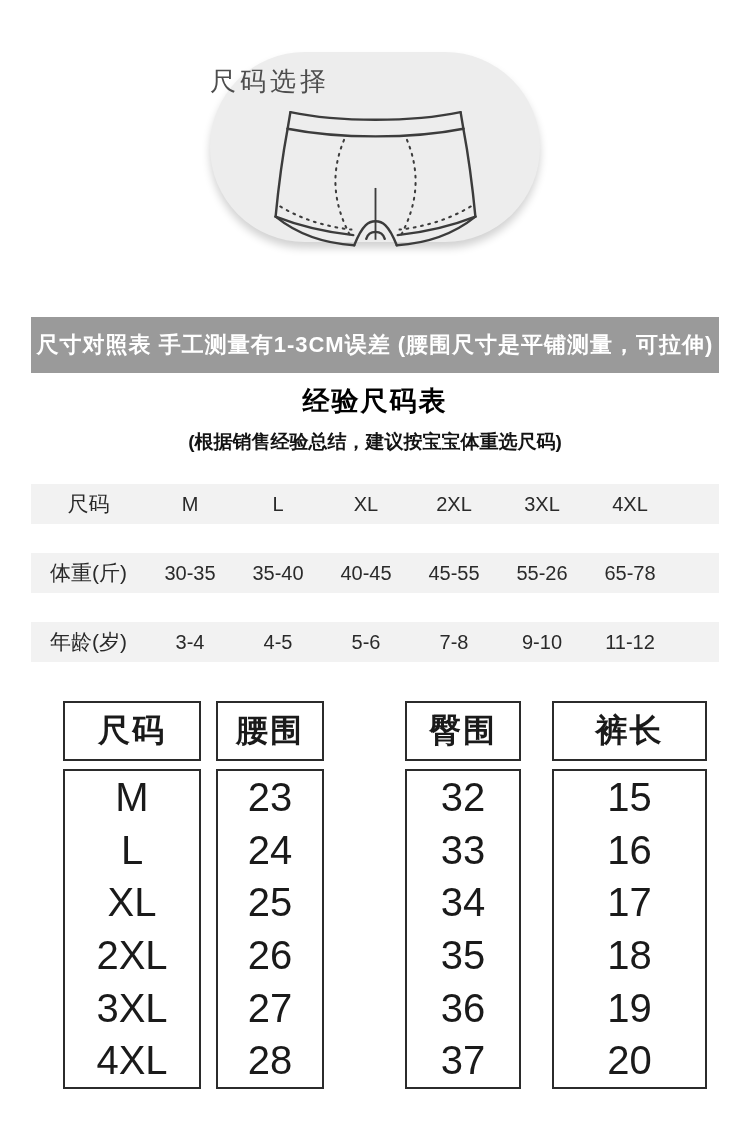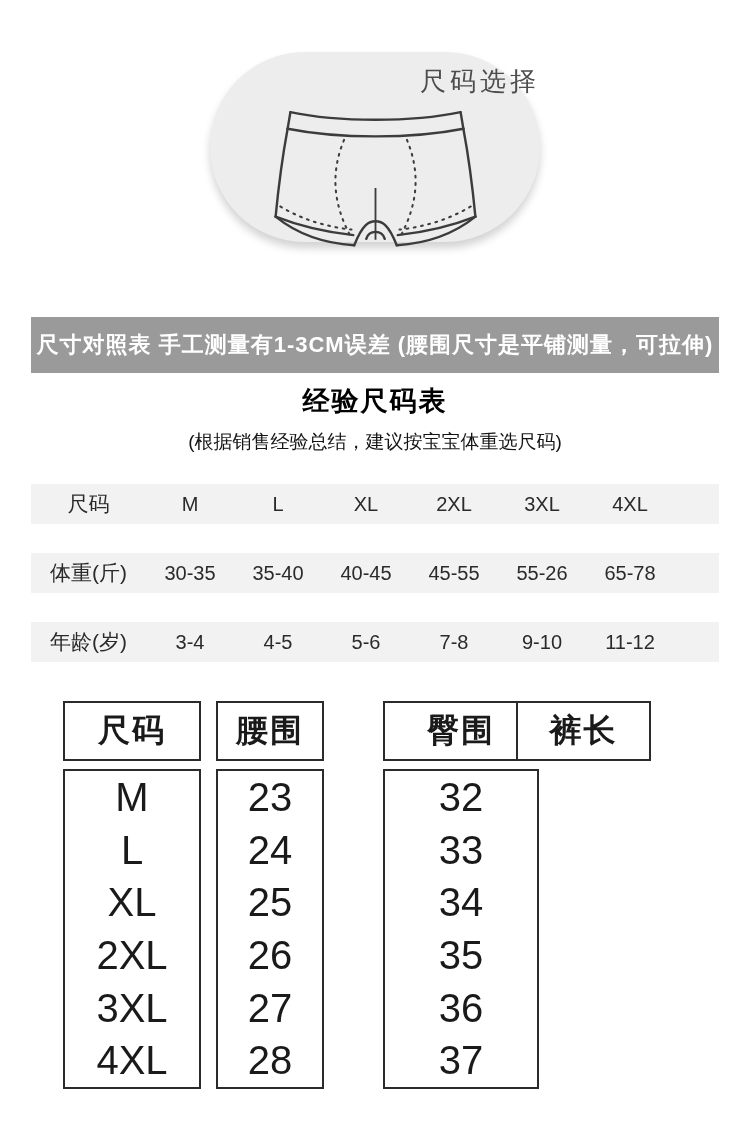--- a/index.html
+++ b/index.html
@@ -6,41 +6,41 @@
   body{
     width:750px;height:1127px;position:relative;background:#ffffff;
     font-family:"Liberation Sans","DejaVu Sans",sans-serif;
     overflow:hidden;
   }
   
   .capsule{
     position:absolute;left:210px;top:52px;width:330px;height:190px;
     background:#ededed;border-radius:95px;
     box-shadow:0 6px 9px rgba(0,0,0,0.18);
-    text-align:right;
+    text-align:left;
   }
   .capsule-title{
     margin-top:12px;font-size:26px;letter-spacing:4px;color:#4d4d4d;
   }
   .shorts-svg{display:block;margin:2px auto 0 auto;}
   
   .banner{
     position:absolute;left:31px;top:317px;width:688px;height:56px;
     background:#9a9a9a;color:#ffffff;
     display:flex;align-items:center;justify-content:center;
     font-size:22px;font-weight:bold;letter-spacing:1px;white-space:nowrap;
   }
   
   .exp-title{
     position:absolute;left:0;top:383px;width:750px;text-align:center;
     font-size:27px;font-weight:bold;color:#000000;letter-spacing:2px;
   }
   .exp-subtitle{
     position:absolute;left:0;top:429px;width:750px;text-align:center;
-    font-size:19px;font-weight:normal;color:#141414;
+    font-size:19px;font-weight:bold;color:#141414;
   }
   .exp-table{position:absolute;left:31px;top:484px;width:688px;}
   .exp-row{
     height:40px;margin-bottom:29px;background:#f2f2f2;
     display:flex;align-items:center;color:#2a2a2a;
   }
   .exp-label{width:115px;text-align:center;font-size:21px;}
   .exp-val{width:88px;text-align:center;font-size:20px;}
   
   .size-col{position:absolute;top:701px;}
@@ -53,22 +53,22 @@
   .col-body{
     box-sizing:border-box;height:320px;margin-top:8px;border:2px solid #2b2b2b;
     background:#fff;display:flex;flex-direction:column;
   }
   .cell{
     flex:1;display:flex;align-items:center;justify-content:center;
     font-size:40px;color:#1a1a1a;
   }
   .col-1{left:63px;width:138px;}
   .col-2{left:216px;width:108px;}
-  .col-3{left:383px;width:156px;}
-  .col-4{left:516px;width:135px;}
+  .col-3{left:405px;width:116px;}
+  .col-4{left:552px;width:155px;}
 </style>
 </head>
 <body>
 
 <div class="capsule">
   <div class="capsule-title">尺码选择</div>
   <svg class="shorts-svg" width="225" height="148" viewBox="0 0 220 160" fill="none">
     <g stroke="#3c3c3c" stroke-width="2.6" fill="none" stroke-linecap="round">
 
       <path d="M18,12 C70,23 150,23 202,12"></path>
@@ -166,13 +166,21 @@
     <div class="cell">33</div>
     <div class="cell">34</div>
     <div class="cell">35</div>
     <div class="cell">36</div>
     <div class="cell">37</div>
   </div>
 </div>
 
 <div class="size-col col-4">
   <div class="col-header">裤长</div>
+  <div class="col-body">
+    <div class="cell">15</div>
+    <div class="cell">16</div>
+    <div class="cell">17</div>
+    <div class="cell">18</div>
+    <div class="cell">19</div>
+    <div class="cell">20</div>
+  </div>
 </div>
 
 </body></html>

